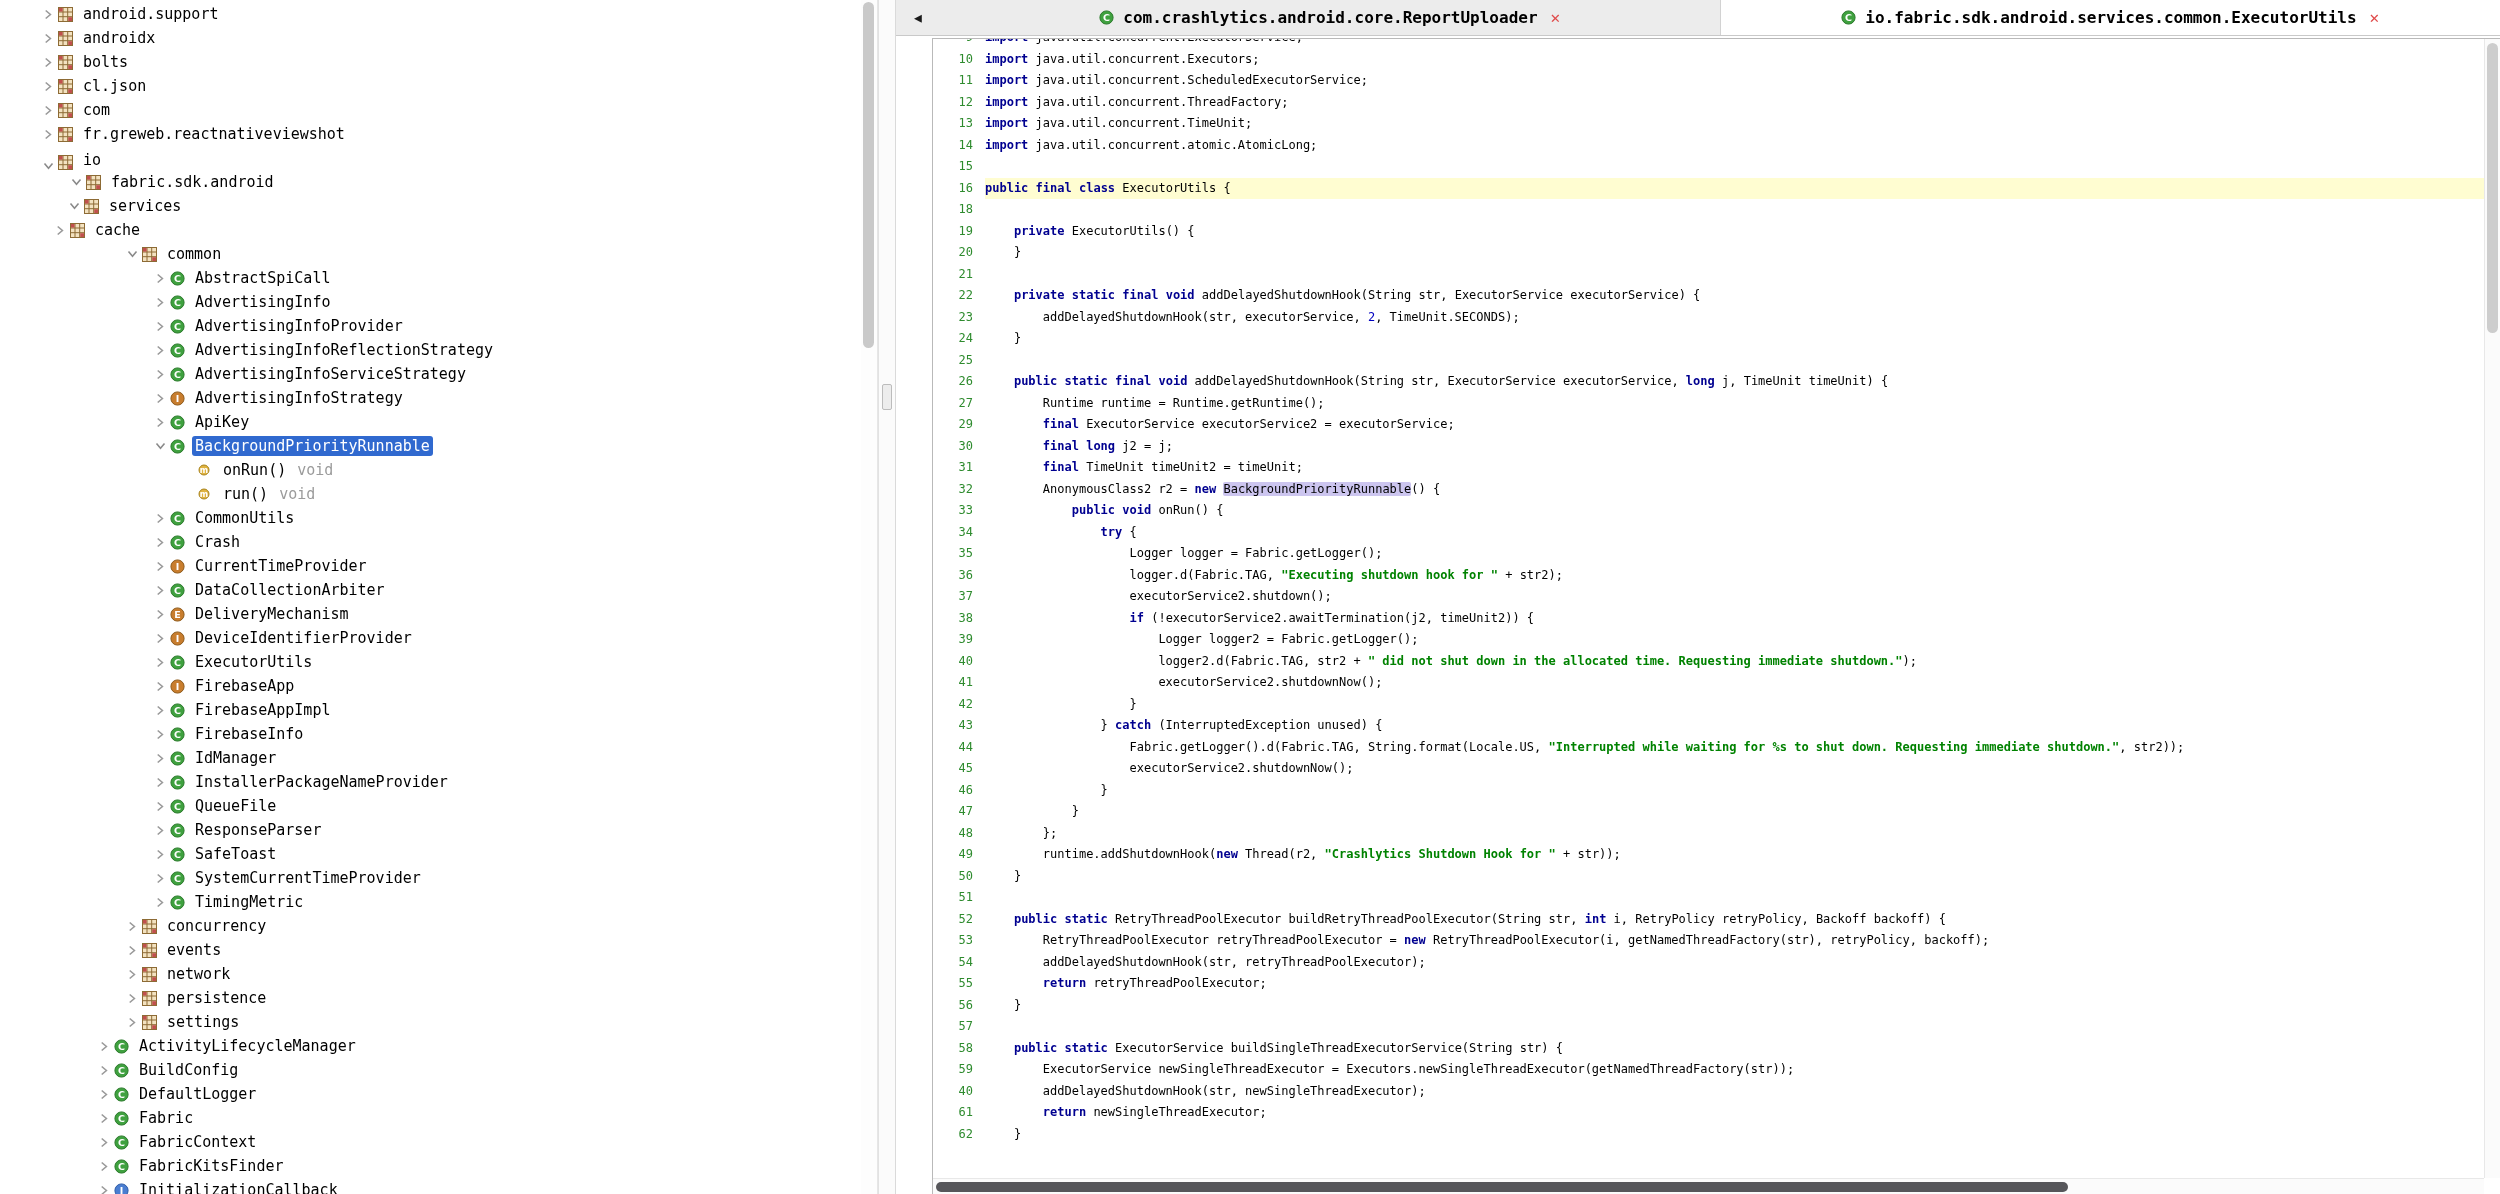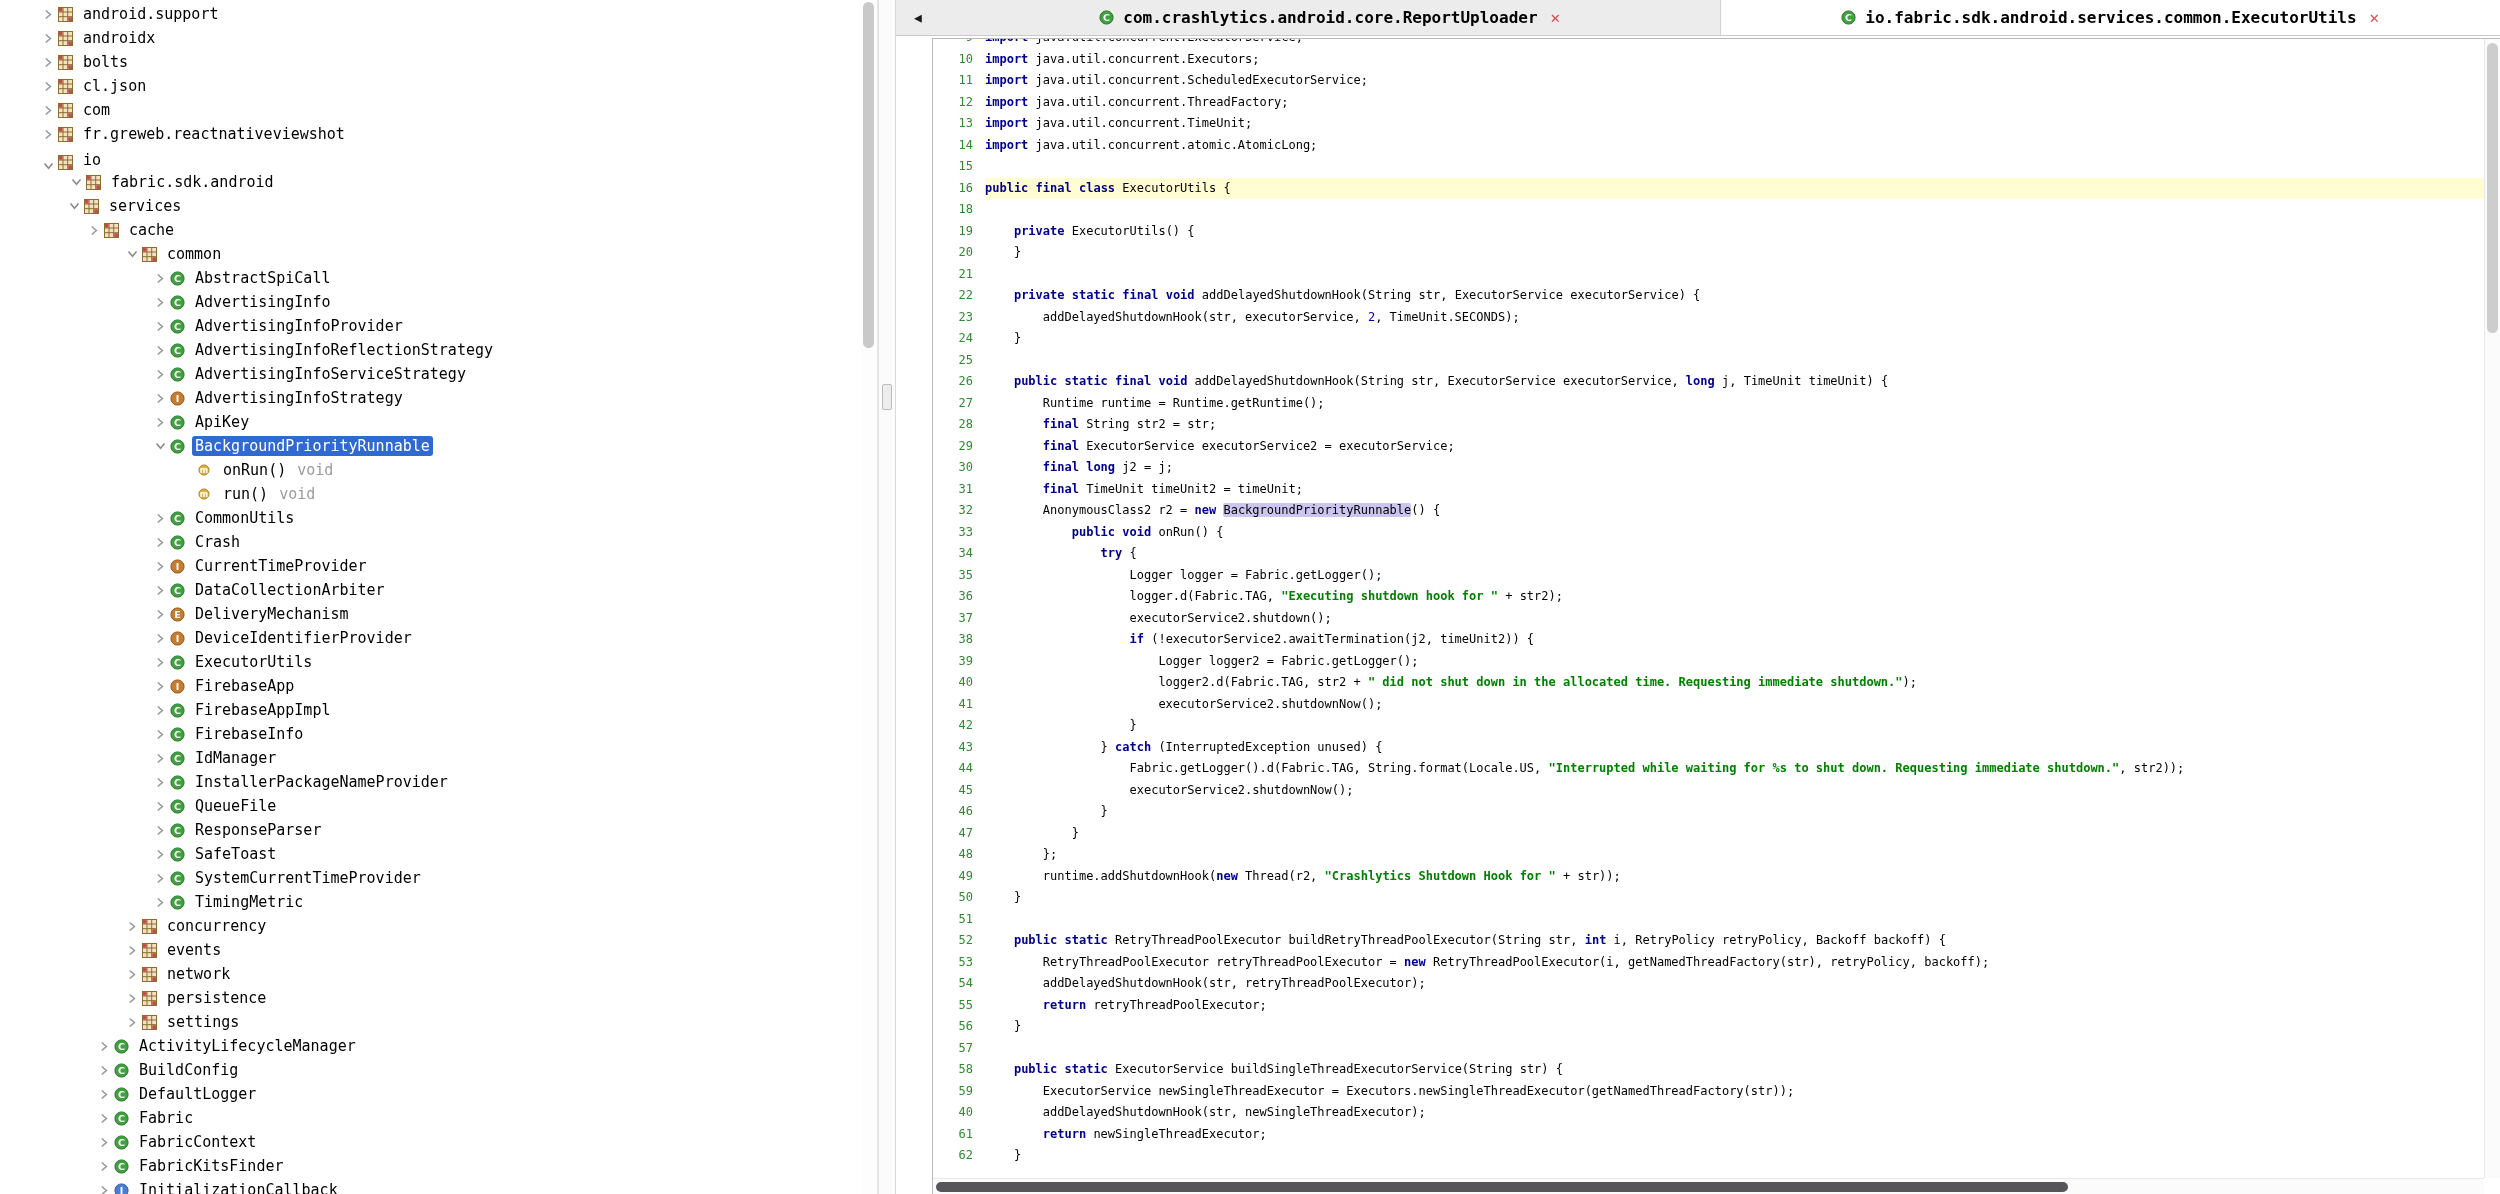--- a/index.html
+++ b/index.html
@@ -200,21 +200,21 @@
           <span class="tree-icon">
             <svg width="15" height="15" viewBox="0 0 15 15">
               <rect x="0.5" y="0.5" width="14" height="14" fill="#f3e2c0" stroke="#8d6b35"></rect>
               <path d="M0.5 5H14.5 M0.5 9.7H14.5 M5 0.5V14.5 M9.7 0.5V14.5" stroke="#8d6b35" fill="none"></path>
               <rect x="1" y="1" width="3.6" height="3.6" fill="#c0504d"></rect>
               <rect x="10.2" y="10.2" width="3.8" height="3.8" fill="#c0504d"></rect>
             </svg>
           </span>
           <span class="tree-label">services</span>
         </div>
-        <div class="tree-row" style="padding-left: 84px;">
+        <div class="tree-row" style="padding-left: 50px;">
           <span class="chevron">
             <svg width="8" height="11" viewBox="0 0 8 11">
               <path d="M1.7 1.5 L6.4 5.5 L1.7 9.5" stroke="#9a9a9a" stroke-width="1.6" fill="none"></path>
             </svg>
           </span>
           <span class="tree-icon">
             <svg width="15" height="15" viewBox="0 0 15 15">
               <rect x="0.5" y="0.5" width="14" height="14" fill="#f3e2c0" stroke="#8d6b35"></rect>
               <path d="M0.5 5H14.5 M0.5 9.7H14.5 M5 0.5V14.5 M9.7 0.5V14.5" stroke="#8d6b35" fill="none"></path>
               <rect x="1" y="1" width="3.6" height="3.6" fill="#c0504d"></rect>
@@ -839,21 +839,20 @@
             <div class="code-line"><span class="gutter">18</span><span class="code">​</span></div>
             <div class="code-line"><span class="gutter">19</span><span class="code">    <span class="kw">private</span> ExecutorUtils() {</span></div>
             <div class="code-line"><span class="gutter">20</span><span class="code">    }</span></div>
             <div class="code-line"><span class="gutter">21</span><span class="code">​</span></div>
             <div class="code-line"><span class="gutter">22</span><span class="code">    <span class="kw">private</span> <span class="kw">static</span> <span class="kw">final</span> <span class="kw">void</span> addDelayedShutdownHook(String str, ExecutorService executorService) {</span></div>
             <div class="code-line"><span class="gutter">23</span><span class="code">        addDelayedShutdownHook(str, executorService, <span class="num">2</span>, TimeUnit.SECONDS);</span></div>
             <div class="code-line"><span class="gutter">24</span><span class="code">    }</span></div>
             <div class="code-line"><span class="gutter">25</span><span class="code">​</span></div>
             <div class="code-line"><span class="gutter">26</span><span class="code">    <span class="kw">public</span> <span class="kw">static</span> <span class="kw">final</span> <span class="kw">void</span> addDelayedShutdownHook(String str, ExecutorService executorService, <span class="kw">long</span> j, TimeUnit timeUnit) {</span></div>
             <div class="code-line"><span class="gutter">27</span><span class="code">        Runtime runtime = Runtime.getRuntime();</span></div>
-            <div class="code-line"><span class="gutter">28</span><span class="code">        <span class="kw">final</span> String str2 = str;</span></div>
             <div class="code-line"><span class="gutter">29</span><span class="code">        <span class="kw">final</span> ExecutorService executorService2 = executorService;</span></div>
             <div class="code-line"><span class="gutter">30</span><span class="code">        <span class="kw">final</span> <span class="kw">long</span> j2 = j;</span></div>
             <div class="code-line"><span class="gutter">31</span><span class="code">        <span class="kw">final</span> TimeUnit timeUnit2 = timeUnit;</span></div>
             <div class="code-line"><span class="gutter">32</span><span class="code">        AnonymousClass2 r2 = <span class="kw">new</span> <span class="mark">BackgroundPriorityRunnable</span>() {</span></div>
             <div class="code-line"><span class="gutter">33</span><span class="code">            <span class="kw">public</span> <span class="kw">void</span> onRun() {</span></div>
             <div class="code-line"><span class="gutter">34</span><span class="code">                <span class="kw">try</span> {</span></div>
             <div class="code-line"><span class="gutter">35</span><span class="code">                    Logger logger = Fabric.getLogger();</span></div>
             <div class="code-line"><span class="gutter">36</span><span class="code">                    logger.d(Fabric.TAG, <span class="str">"Executing shutdown hook for "</span> + str2);</span></div>
             <div class="code-line"><span class="gutter">37</span><span class="code">                    executorService2.shutdown();</span></div>
             <div class="code-line"><span class="gutter">38</span><span class="code">                    <span class="kw">if</span> (!executorService2.awaitTermination(j2, timeUnit2)) {</span></div>

